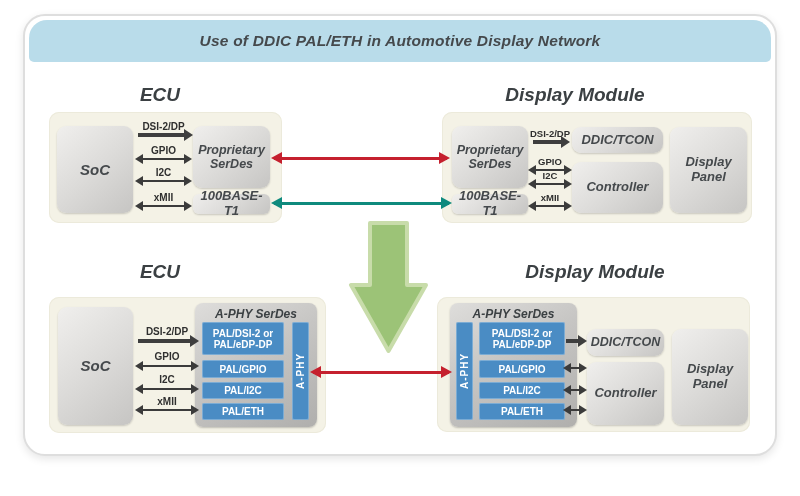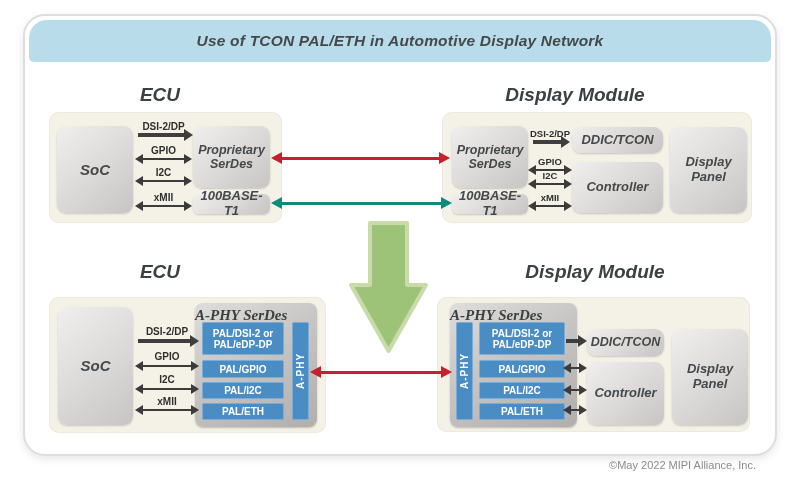--- a/index.html
+++ b/index.html
@@ -15,22 +15,22 @@
   .panel{position:absolute;background:#f4f2e6;border-radius:10px;box-shadow:inset 0 0 0 1px #eceadb;}
   .gbox{position:absolute;border-radius:9px;
         background:linear-gradient(140deg,#f0efed 0%,#dcdbd9 50%,#c6c5c3 100%);
         box-shadow:0 1px 2px rgba(0,0,0,0.18);
         display:flex;align-items:center;justify-content:center;text-align:center;
         font-style:italic;font-weight:bold;font-size:13px;color:#45494c;line-height:1.15;padding:2px;box-sizing:border-box;}
   .gbox.sm{font-size:13px;border-radius:6px;}
   .dgray{position:absolute;border-radius:8px;
          background:linear-gradient(150deg,#dedddb 0%,#c6c5c3 45%,#b0afad 100%);
          box-shadow:0 1px 2px rgba(0,0,0,0.22);}
-  .dgray-title{position:absolute;left:0;right:0;top:4px;font-style:italic;
-               font-weight:bold;font-size:15px;color:#3b4043;font-family:Liberation Serif, serif;}
+  .dgray-title{position:absolute;left:0;right:0;top:4px;text-align:center;font-style:italic;
+               font-weight:bold;font-size:12px;color:#3b4043;}
   .pal{position:absolute;background:#4a8cc4;border-radius:2px;color:#fff;font-weight:bold;
        font-size:10px;line-height:11px;display:flex;align-items:center;justify-content:center;
        text-align:center;box-shadow:inset 0 0 0 1px rgba(255,255,255,0.28);padding:1px;box-sizing:border-box;}
   .vtext{writing-mode:vertical-rl;transform:rotate(180deg);letter-spacing:1px;}
   .sig{position:absolute;font-weight:bold;font-size:10px;line-height:10px;height:10px;
        color:#2f2f2f;text-align:center;white-space:nowrap;}
   .sig.sm{font-size:9.5px;}
   
   .arrow{position:absolute;height:14px;}
   .arrow .sh{position:absolute;left:3px;right:3px;top:50%;height:2px;margin-top:-1px;background:#3b3b3b;}
@@ -51,21 +51,21 @@
   .big-arrow{position:absolute;left:346px;top:221px;}
 </style>
 </head>
 <body>
 
 <div class="stage">
 
   <div class="frame"></div>
 
   <div class="header">
-    <span class="title">Use of TCON PAL/ETH in Automotive Display Network</span>
+    <span class="title">Use of DDIC PAL/ETH in Automotive Display Network</span>
   </div>
 
   <div class="h1" style="left:160px;top:84px;">ECU</div>
   <div class="h1" style="left:575px;top:84px;">Display Module</div>
   <div class="h1" style="left:160px;top:261px;">ECU</div>
   <div class="h1" style="left:595px;top:261px;">Display Module</div>
 
   <div class="panel" style="left:49px;top:112px;width:233px;height:111px;">
     <div class="gbox" style="left:8px;top:14px;width:76px;height:87px;font-size:15px;">SoC</div>
     <div class="gbox" style="left:144px;top:14px;width:77px;height:62px;font-size:12.5px;">Proprietary SerDes</div>
@@ -223,14 +223,13 @@
         <b class="hr"></b>
       </div>
   </div>
 
   <div class="arrow red" style="left:310px;top:365px;width:142px;">
       <i class="sh"></i>
       <b class="hl"></b>
       <b class="hr"></b>
     </div>
 
-  <div class="footer">©May 2022 MIPI Alliance, Inc.</div>
 </div>
 
 </body></html>

